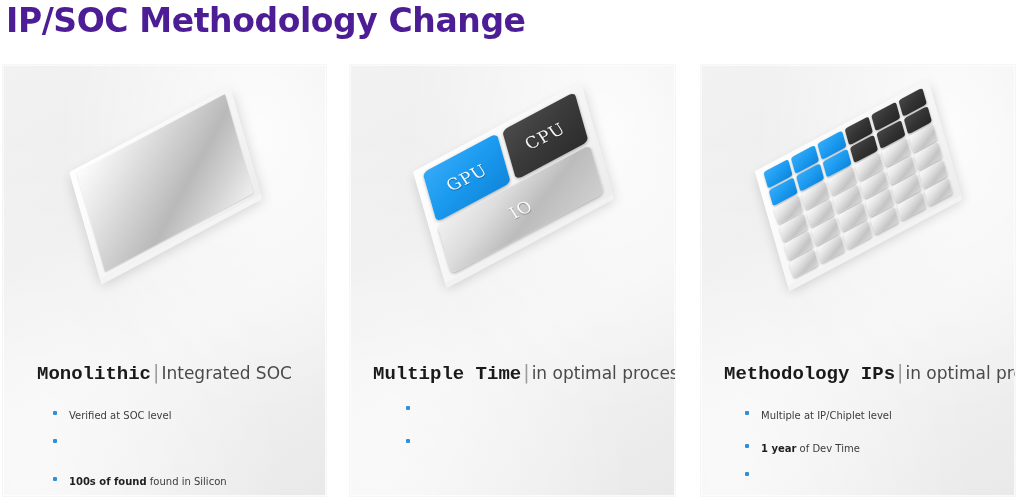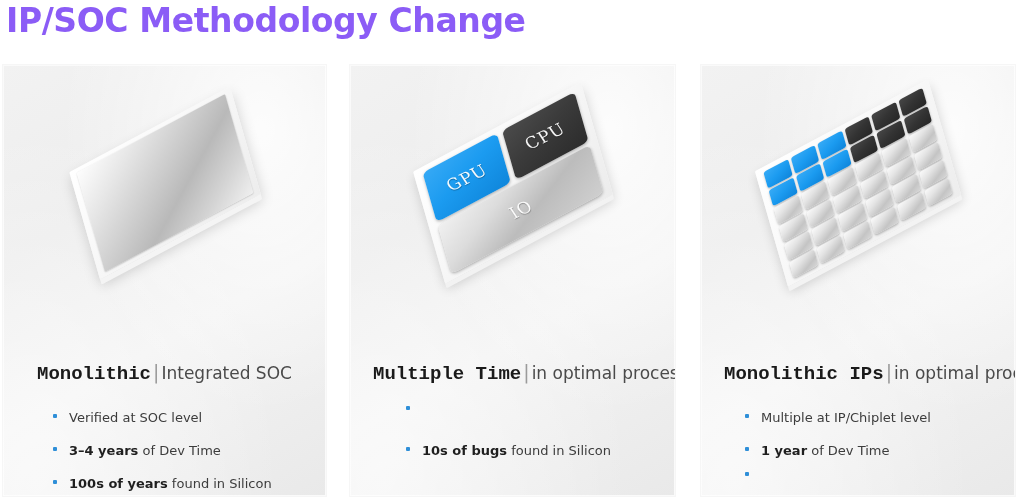--- a/index.html
+++ b/index.html
@@ -11,21 +11,21 @@
   }
   #page { position: relative; width: 1024px; height: 497px; background: #fff; }
 
   
   .page-title {
     position: absolute;
     left: 6px; top: 1px;
     font-size: 33px;
     font-weight: bold;
     letter-spacing: -0.4px;
-    color: #8b5cf6;
+    color: #4c1d95;
     font-family: "DejaVu Sans", sans-serif;
     white-space: nowrap;
   }
 
   
   .card {
     position: absolute;
     top: 64px;
     height: 433px;
     background: linear-gradient(150deg,#f2f2f2 0%,#ededed 32%,#f3f3f3 60%,#e9e9e9 100%);
@@ -170,21 +170,21 @@
   .bullet-dot {
     width: 4px; height: 4px;
     background: #2f8fd8;
     border-radius: 1px;
     margin-right: 12px;
     position: relative;
     top: -4px;
     flex: 0 0 auto;
   }
   .bullet-text {
-    font-size: 13px;
+    font-size: 10px;
     color: #3c3c3c;
     white-space: nowrap;
     font-family: "DejaVu Sans", sans-serif;
   }
   .bullet-text .b-strong { font-weight: bold; color: #1f1f1f; }
 </style>
 </head>
 <body>
 
 <div id="page">
@@ -207,25 +207,24 @@
       <span class="h-bold">Monolithic</span><span class="h-sep">|</span><span class="h-sub">Integrated SOC</span>
     </div>
 
     <div class="bullets">
       <div class="bullet-row">
         <span class="bullet-dot"></span>
         <span class="bullet-text"><span class="b-strong"></span><span>Verified at SOC level</span></span>
       </div>
       <div class="bullet-row">
         <span class="bullet-dot"></span>
-        <span class="bullet-text"><span class="b-strong">3–4 years</span><span> of Dev Time</span></span>
-      </div>
-      <div class="bullet-row">
-        <span class="bullet-dot"></span>
-        <span class="bullet-text"><span class="b-strong">100s of years</span><span> found in Silicon</span></span>
+      </div>
+      <div class="bullet-row">
+        <span class="bullet-dot"></span>
+        <span class="bullet-text"><span class="b-strong">100s of found</span><span> found in Silicon</span></span>
       </div>
 
     </div>
   </div>
 
   <div class="card" id="card-2">
     <div class="card-sheen"></div>
 
     <div class="illus">
       <div class="stage">
@@ -247,21 +246,20 @@
     <div class="card-heading">
       <span class="h-bold">Multiple Time</span><span class="h-sep">|</span><span class="h-sub">in optimal process</span>
     </div>
 
     <div class="bullets">
       <div class="bullet-row">
         <span class="bullet-dot"></span>
       </div>
       <div class="bullet-row">
         <span class="bullet-dot"></span>
-        <span class="bullet-text"><span class="b-strong">10s of bugs</span><span> found in Silicon</span></span>
       </div>
 
     </div>
   </div>
 
   <div class="card" id="card-3">
     <div class="card-sheen"></div>
 
     <div class="illus">
       <div class="stage">
@@ -303,21 +301,21 @@
               <div class="tile silver"></div>
               <div class="tile silver"></div>
               <div class="tile silver"></div>
               <div class="tile silver"></div>
             </div>
         </div>
       </div>
     </div>
 
     <div class="card-heading">
-      <span class="h-bold">Monolithic IPs</span><span class="h-sep">|</span><span class="h-sub">in optimal process</span>
+      <span class="h-bold">Methodology IPs</span><span class="h-sep">|</span><span class="h-sub">in optimal process</span>
     </div>
 
     <div class="bullets">
       <div class="bullet-row">
         <span class="bullet-dot"></span>
         <span class="bullet-text"><span class="b-strong"></span><span>Multiple at IP/Chiplet level</span></span>
       </div>
       <div class="bullet-row">
         <span class="bullet-dot"></span>
         <span class="bullet-text"><span class="b-strong">1 year</span><span> of Dev Time</span></span>

